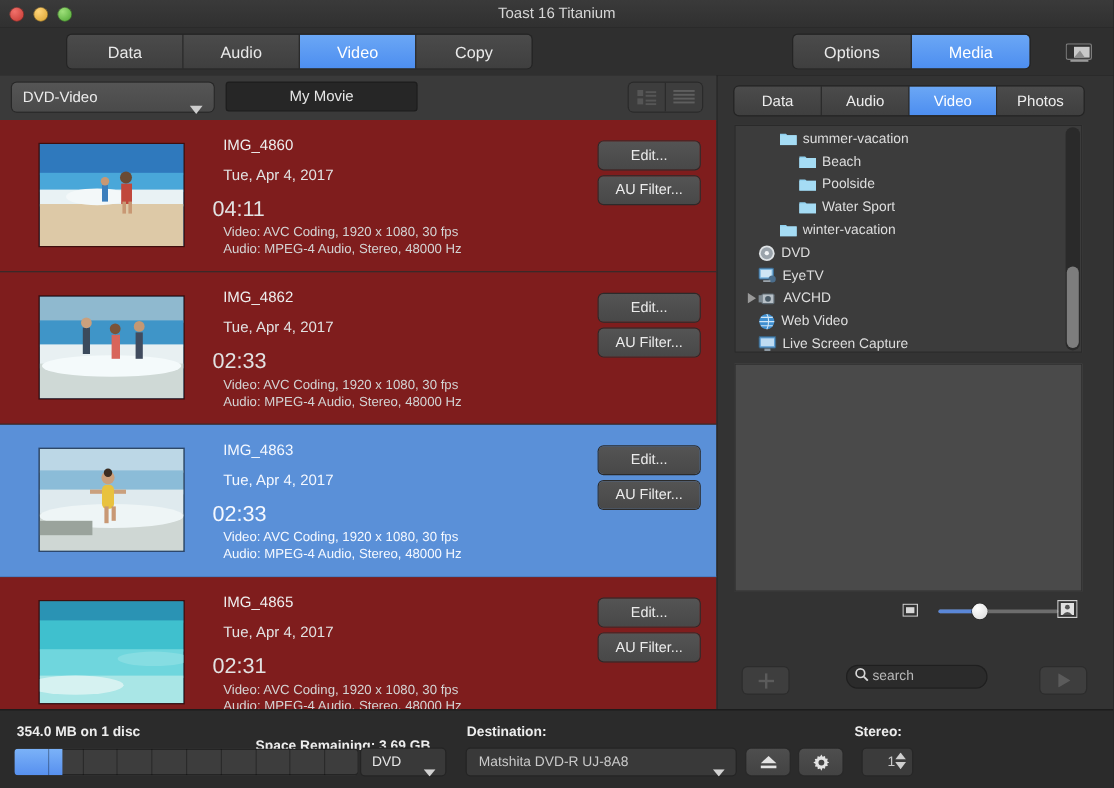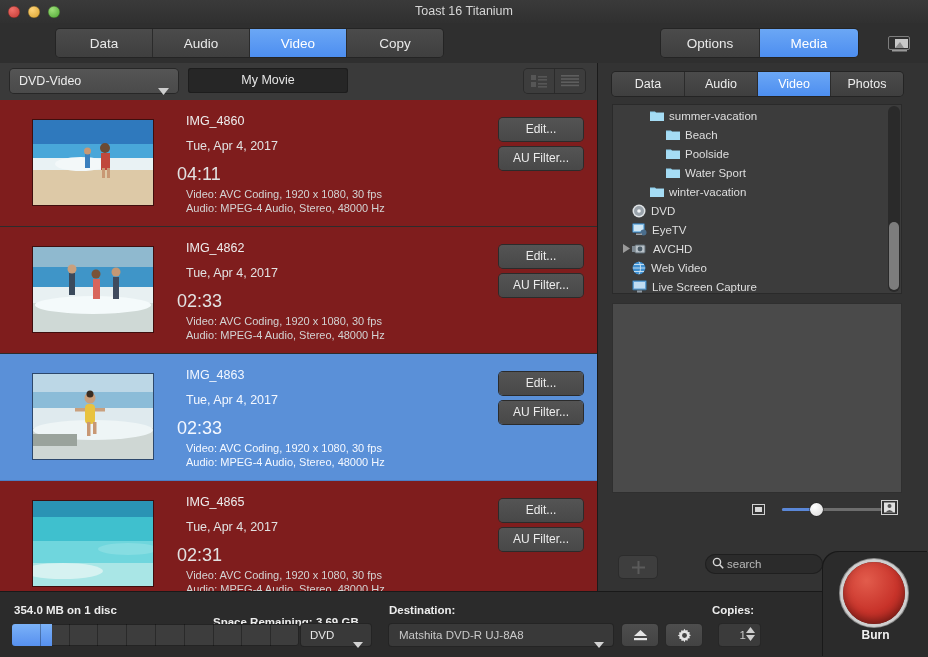--- a/index.html
+++ b/index.html
@@ -911,21 +911,21 @@
             <polygon points="1,0 11,6 1,12" fill="#5b5b5b"></polygon>
           </svg>
       </div>
     </div>
   </div>
 
   <div class="bottom-bar">
     <div class="bb-label lbl-size">354.0 MB on 1 disc</div>
     <div class="bb-label lbl-space">Space Remaining: 3.69 GB</div>
     <div class="bb-label lbl-dest">Destination:</div>
-    <div class="bb-label lbl-copies">Copies:</div>
+    <div class="bb-label lbl-copies">Stereo:</div>
 
     <div class="progress">
       <div class="progress-fill" id="pfill" style="width: 40.18px;"></div>
       <div class="progress-ticks">
         <span></span>
           <span></span>
           <span></span>
           <span></span>
           <span></span>
         <span></span>
@@ -973,18 +973,14 @@
         <svg width="9" height="6" viewBox="0 0 9 6">
             <polygon points="4.5,0 9,6 0,6" fill="#cfcfcf"></polygon>
           </svg>
         <svg width="9" height="6" viewBox="0 0 9 6">
             <polygon points="0,0 9,0 4.5,6" fill="#cfcfcf"></polygon>
           </svg>
       </span>
     </div>
   </div>
 
-  <div class="burn-area">
-    <div class="burn-btn"></div>
-    <div class="burn-label">Burn</div>
-  </div>
 
 </div>
 
 </body></html>

